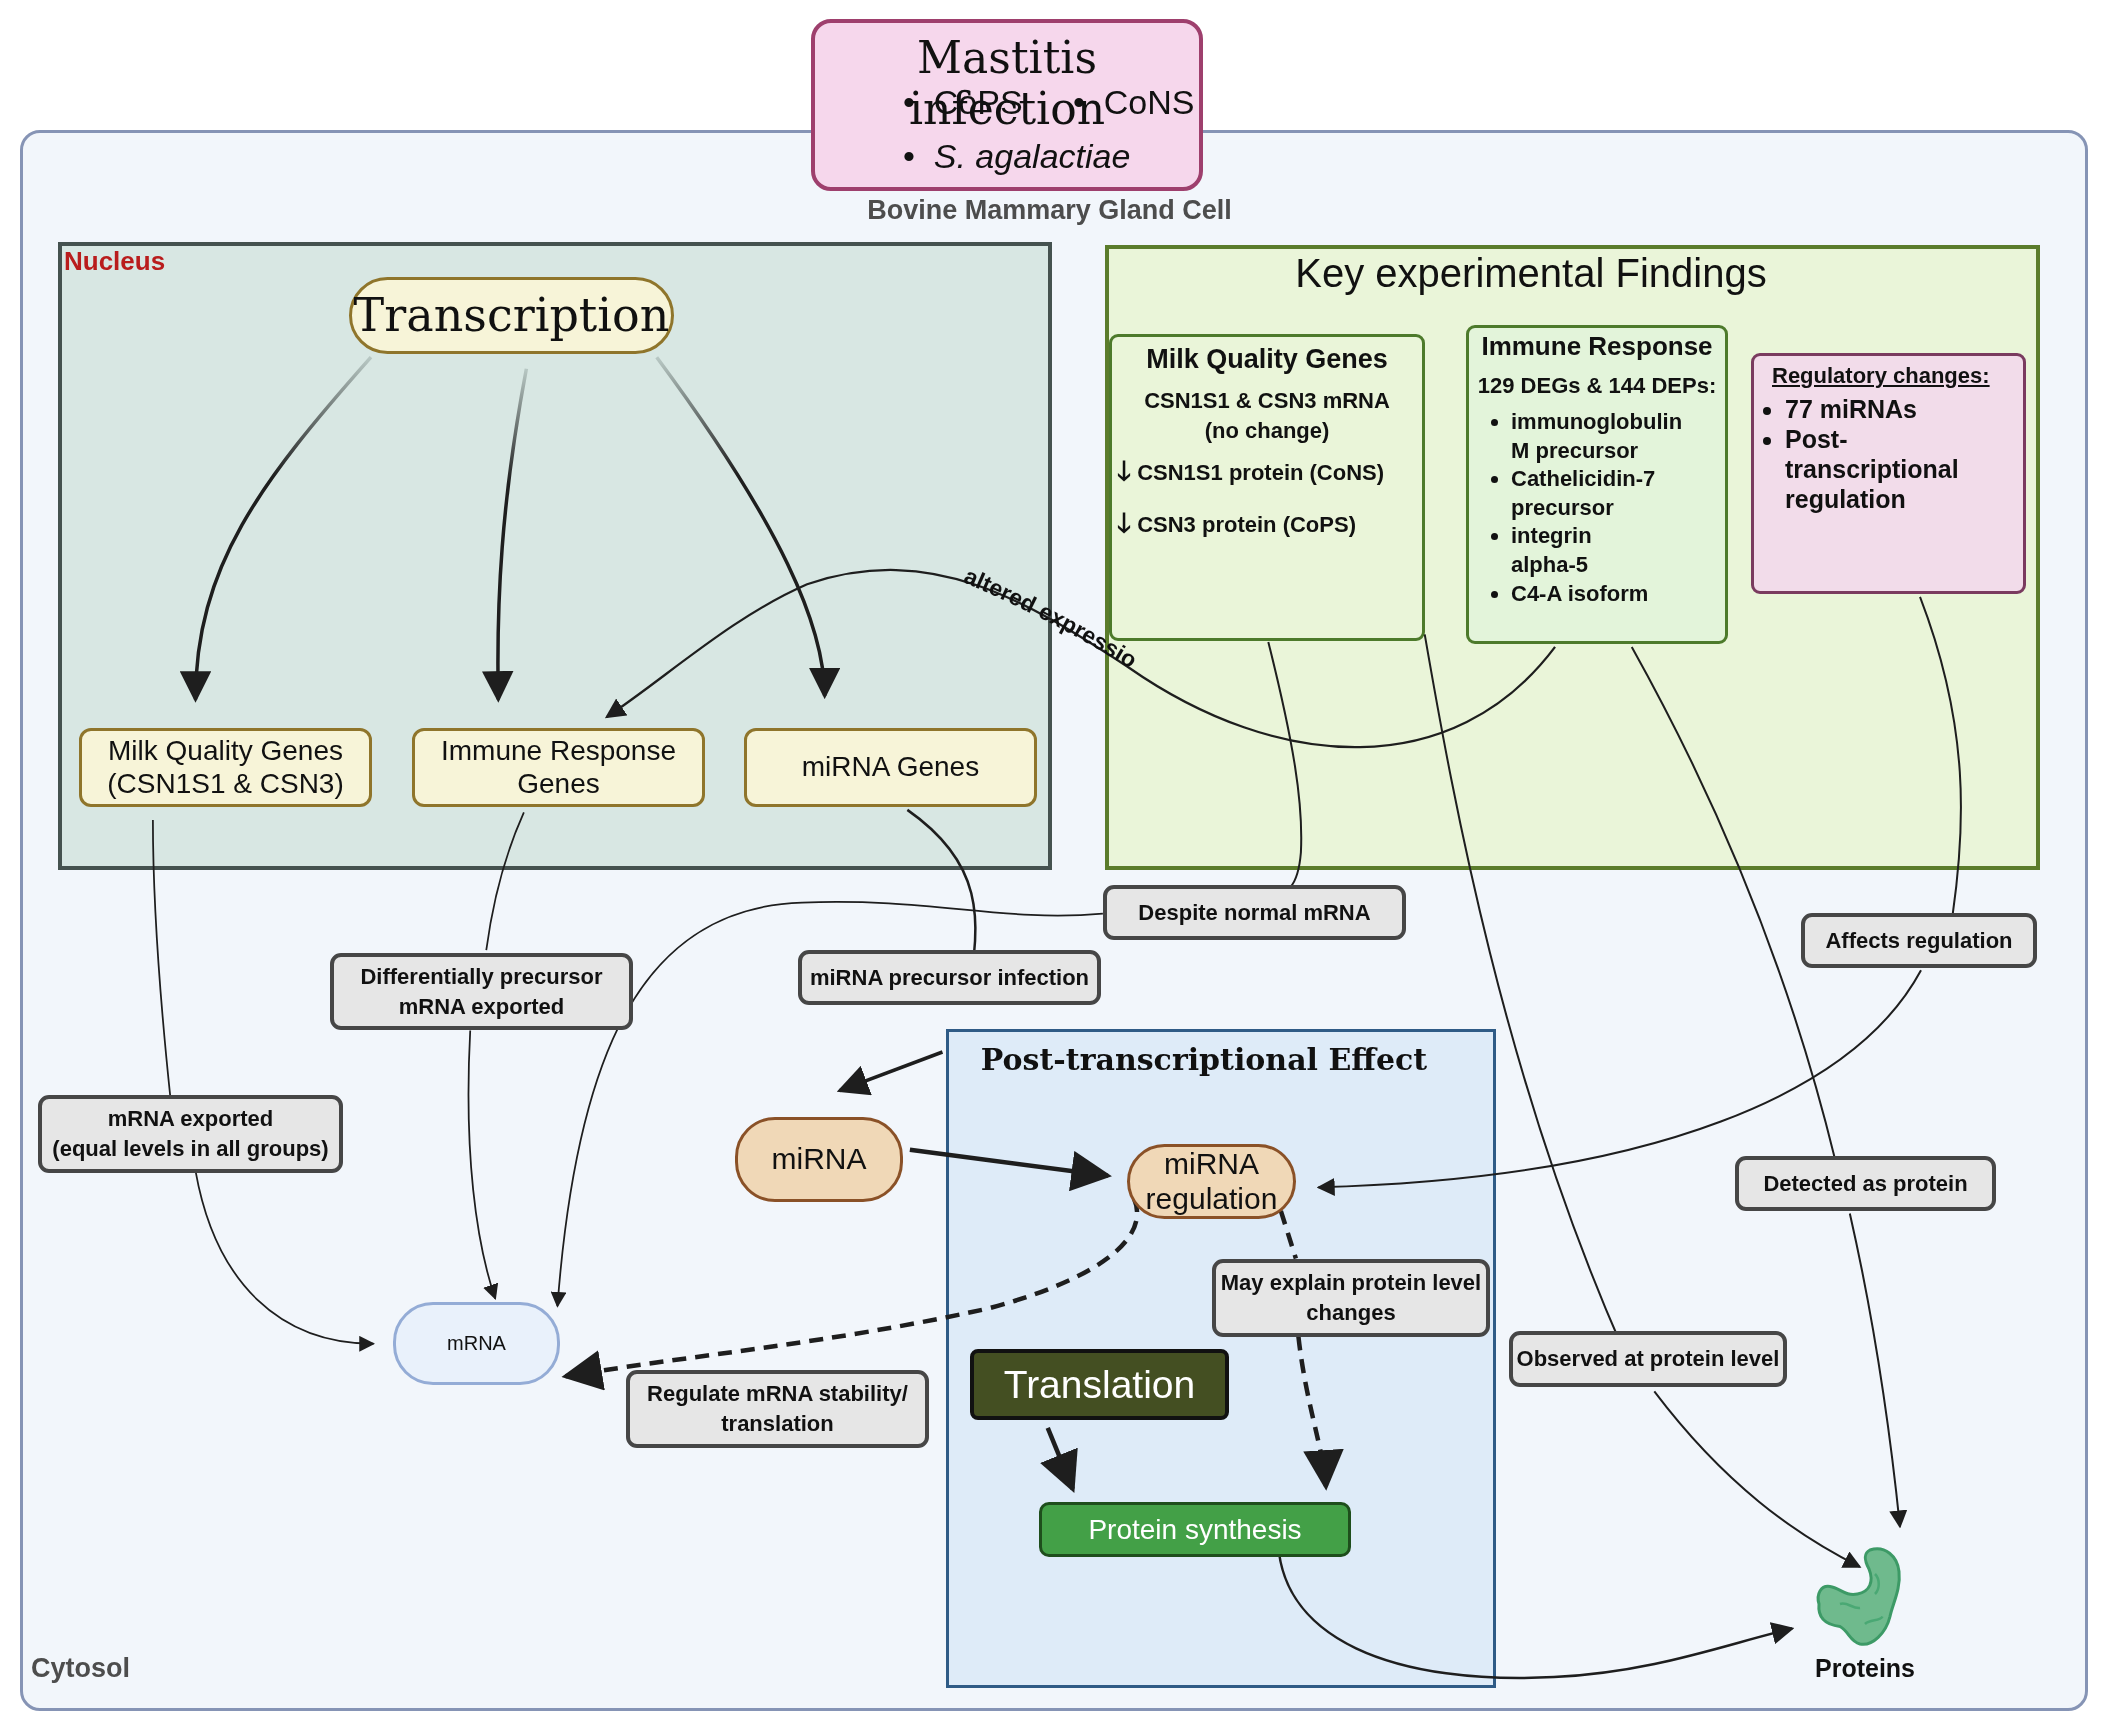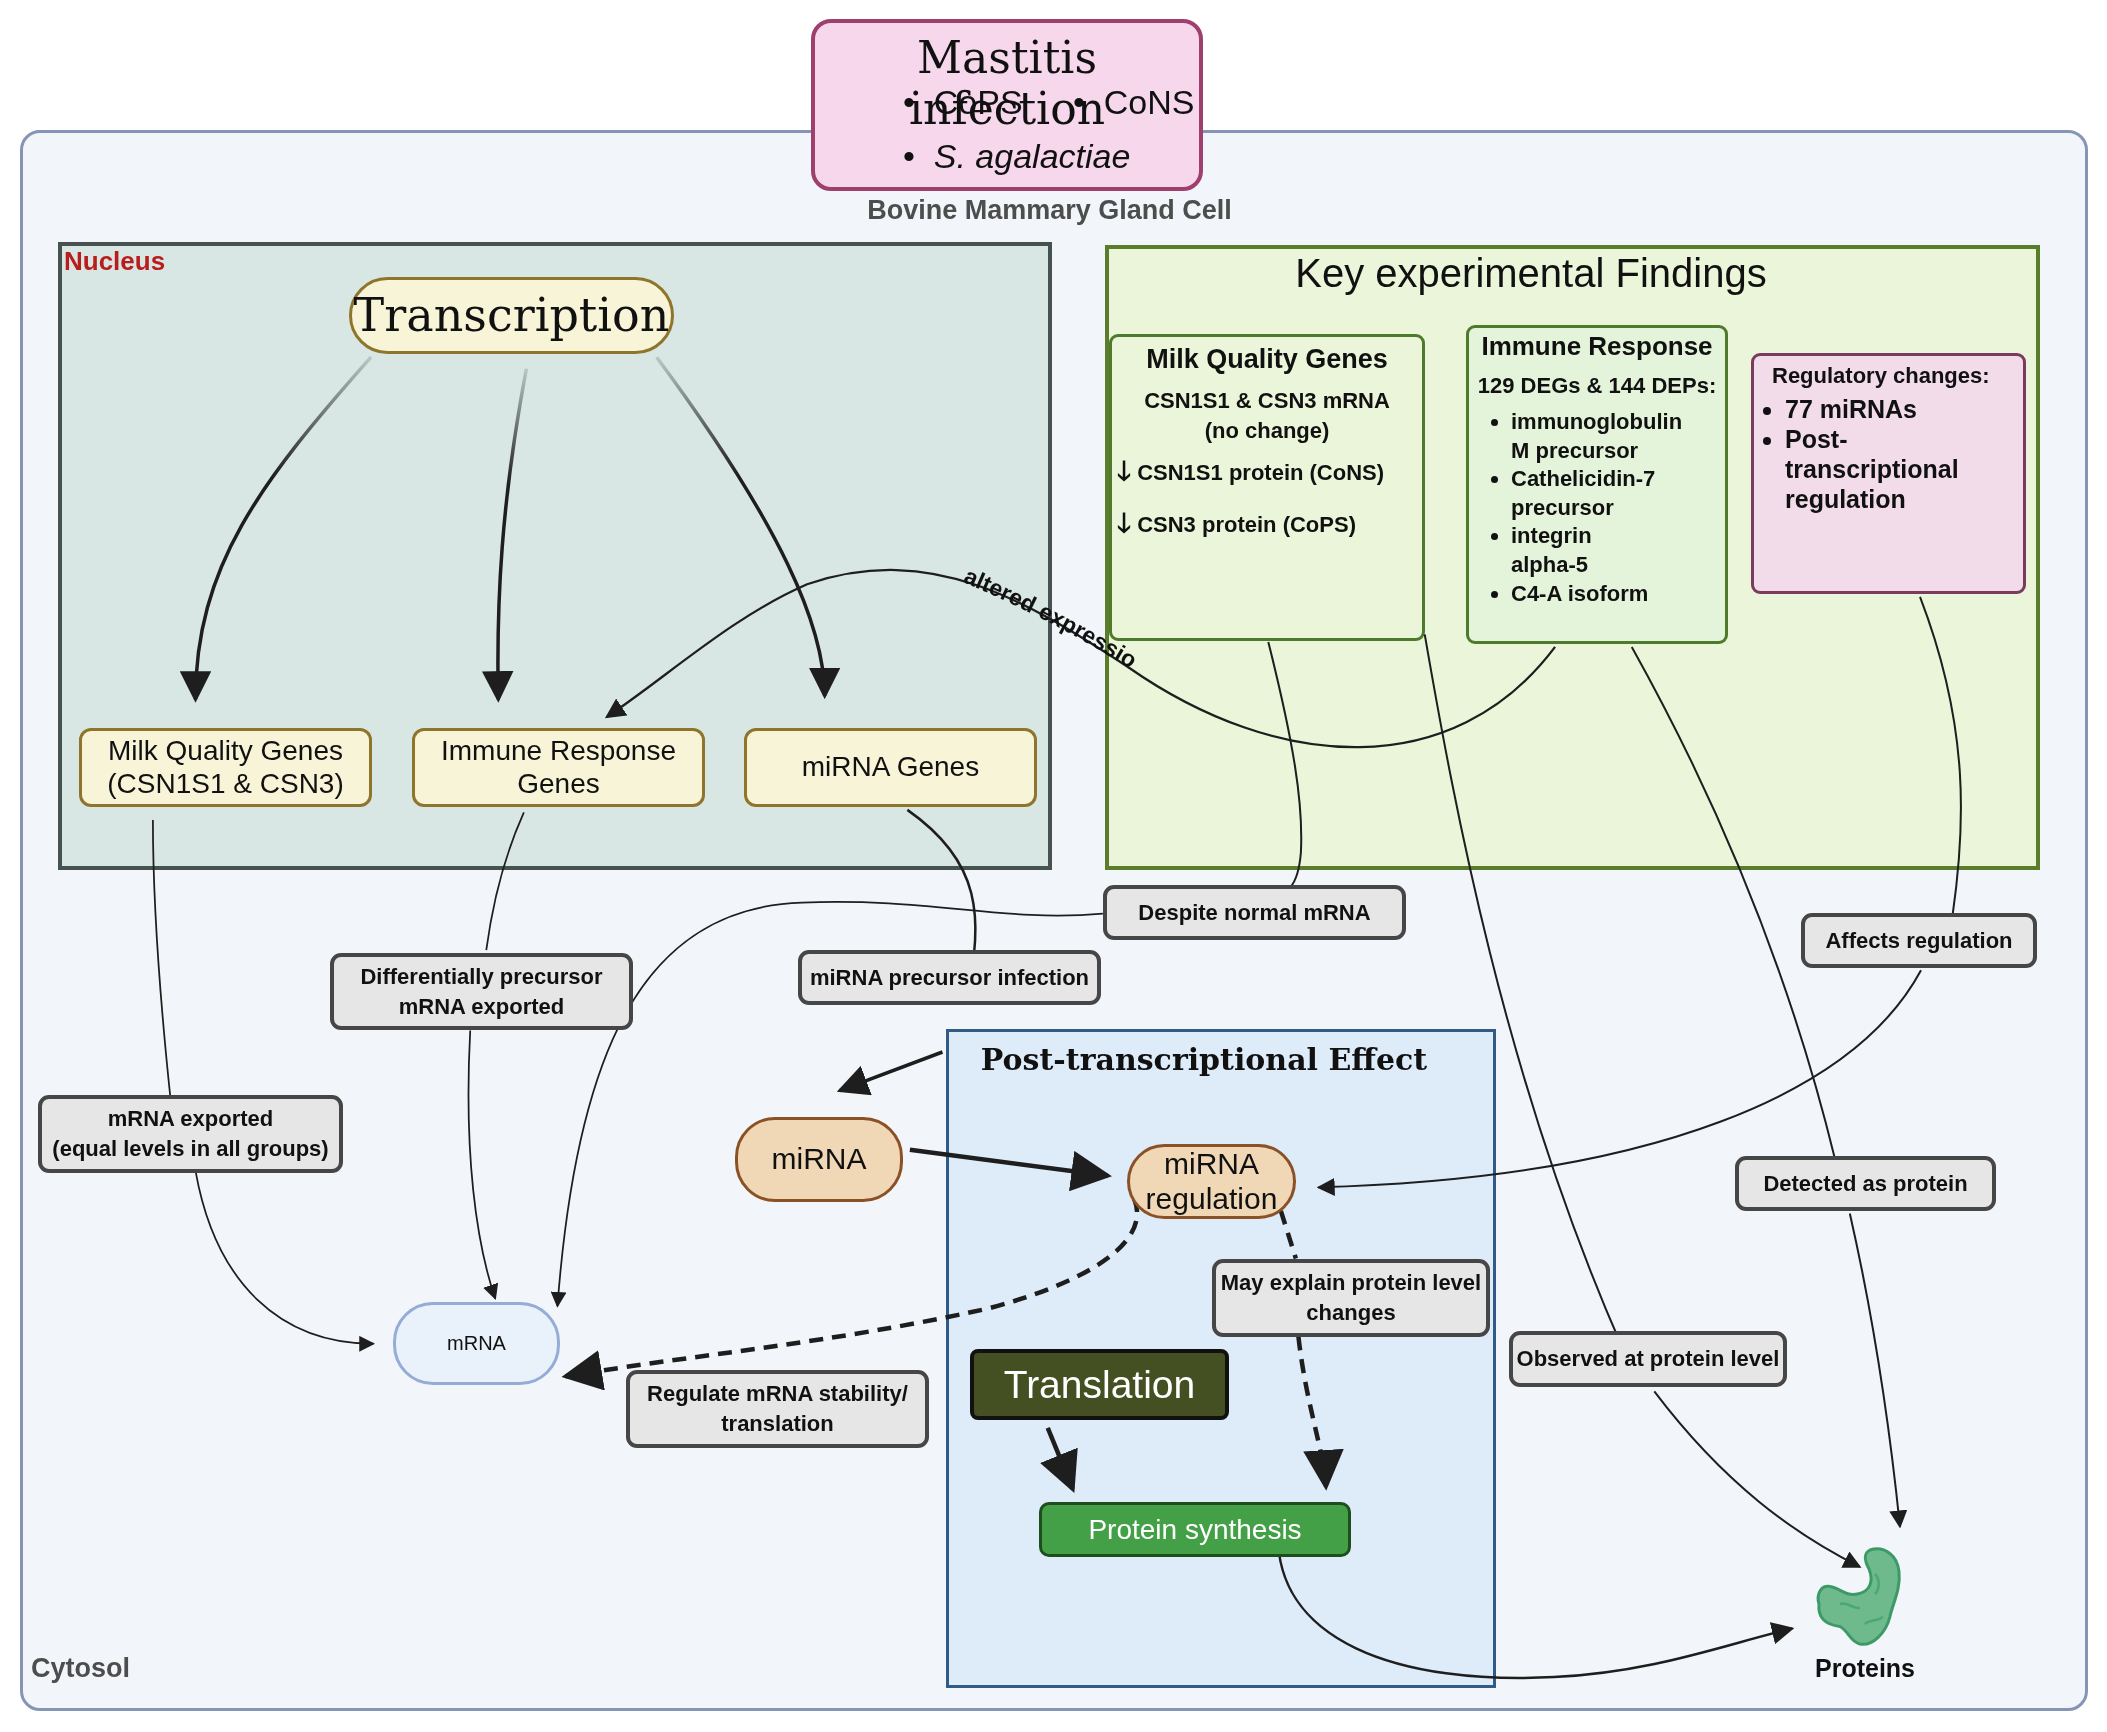--- a/index.html
+++ b/index.html
@@ -97,21 +97,21 @@
   <div class="t" style="text-align:center; margin-top:11px;">129 DEGs &amp; 144 DEPs:</div>
   <ul class="t" style="margin:9px 0 0 0; padding-left:42px; line-height:1.3;">
     <li><span>immunoglobulin</span><br><span>M precursor</span></li>
     <li><span>Cathelicidin-7</span><br><span>precursor</span></li>
     <li><span>integrin</span><br><span>alpha-5</span></li>
     <li><span>C4-A isoform</span></li>
   </ul>
 </div>
 
 <div class="abs fbox" style="left:1751px; top:353px; width:275px; height:241px; background:#f2dcea; border-color:#7a3b5f;">
-  <div class="t" style="font-size:22px; margin:7px 4px 0 18px;">Regulatory changes:</div>
+  <div class="t" style="font-size:22px; margin:7px 4px 0 18px;text-decoration:underline;">Regulatory changes:</div>
   <ul style="margin:5px 0 0 0; padding-left:31px; font-weight:bold; font-size:25px; line-height:1.2;">
     <li><span>77 miRNAs</span></li>
     <li><span>Post-</span><br><span>transcriptional</span><br><span>regulation</span></li>
   </ul>
 </div>
 
 <div class="abs post"></div>
 <div class="abs post-title">Post-transcriptional Effect</div>
 
 <svg class="wires" width="2108" height="1733" viewBox="0 0 4205 3456">

